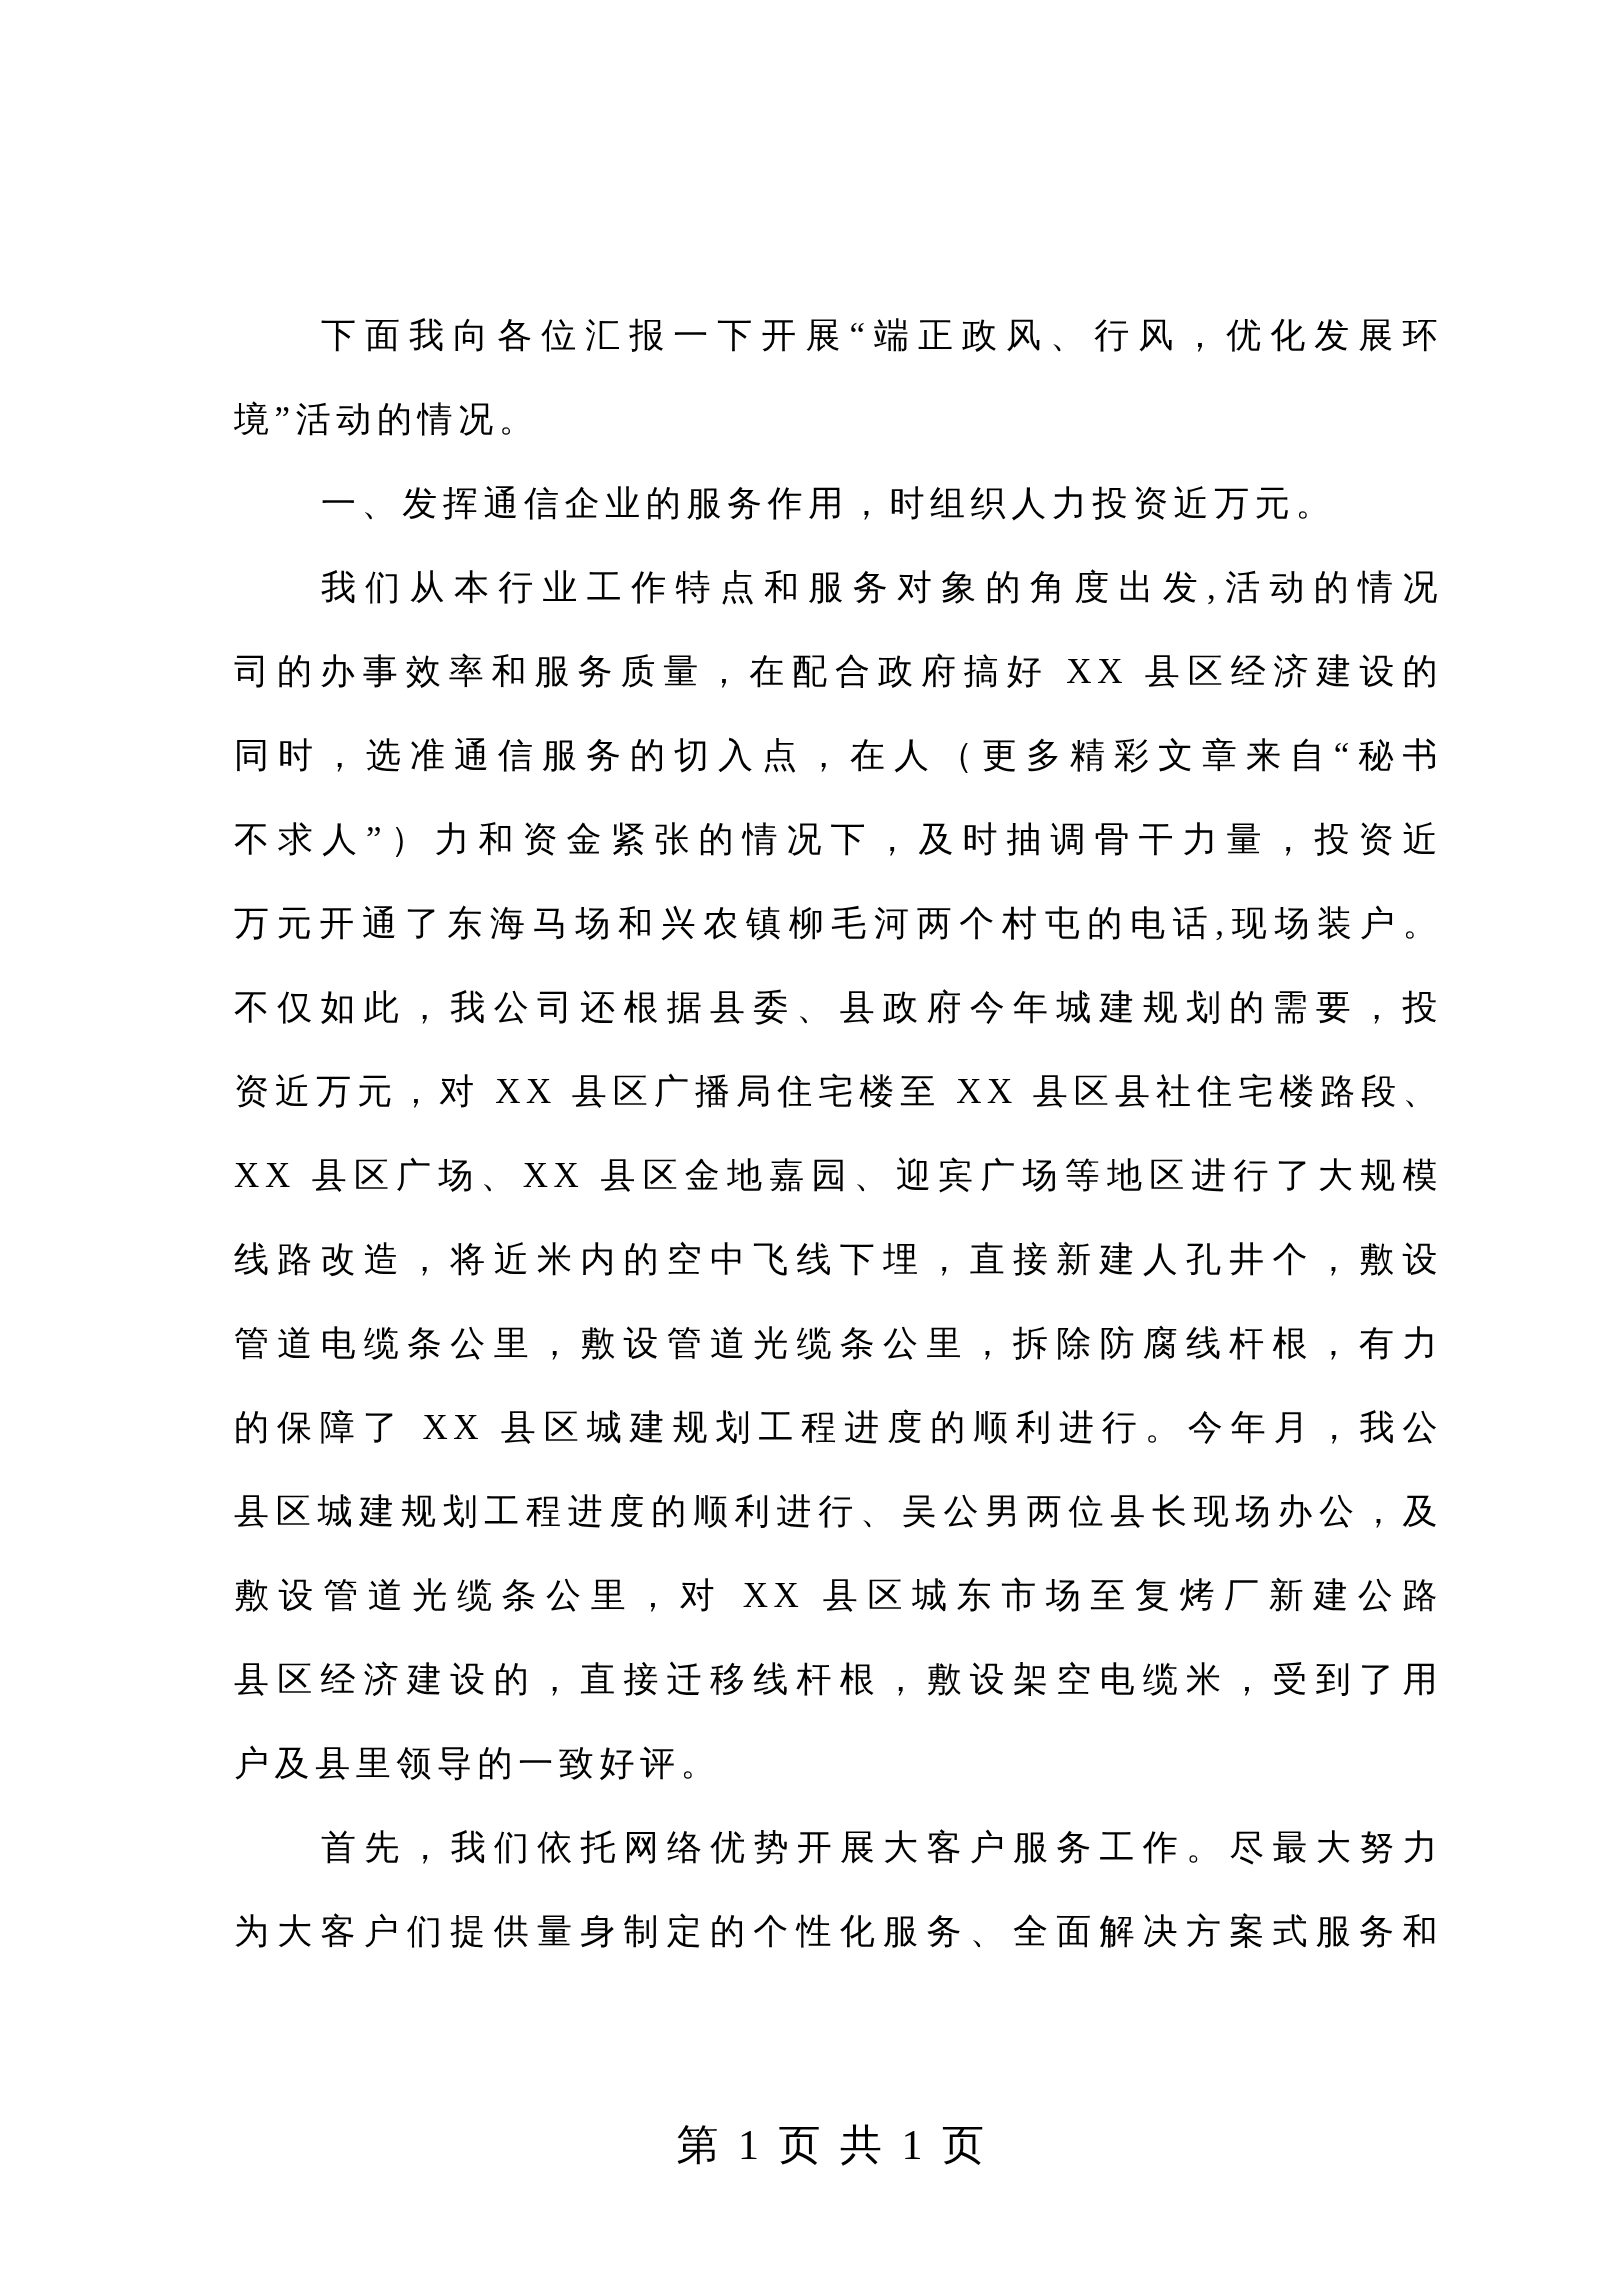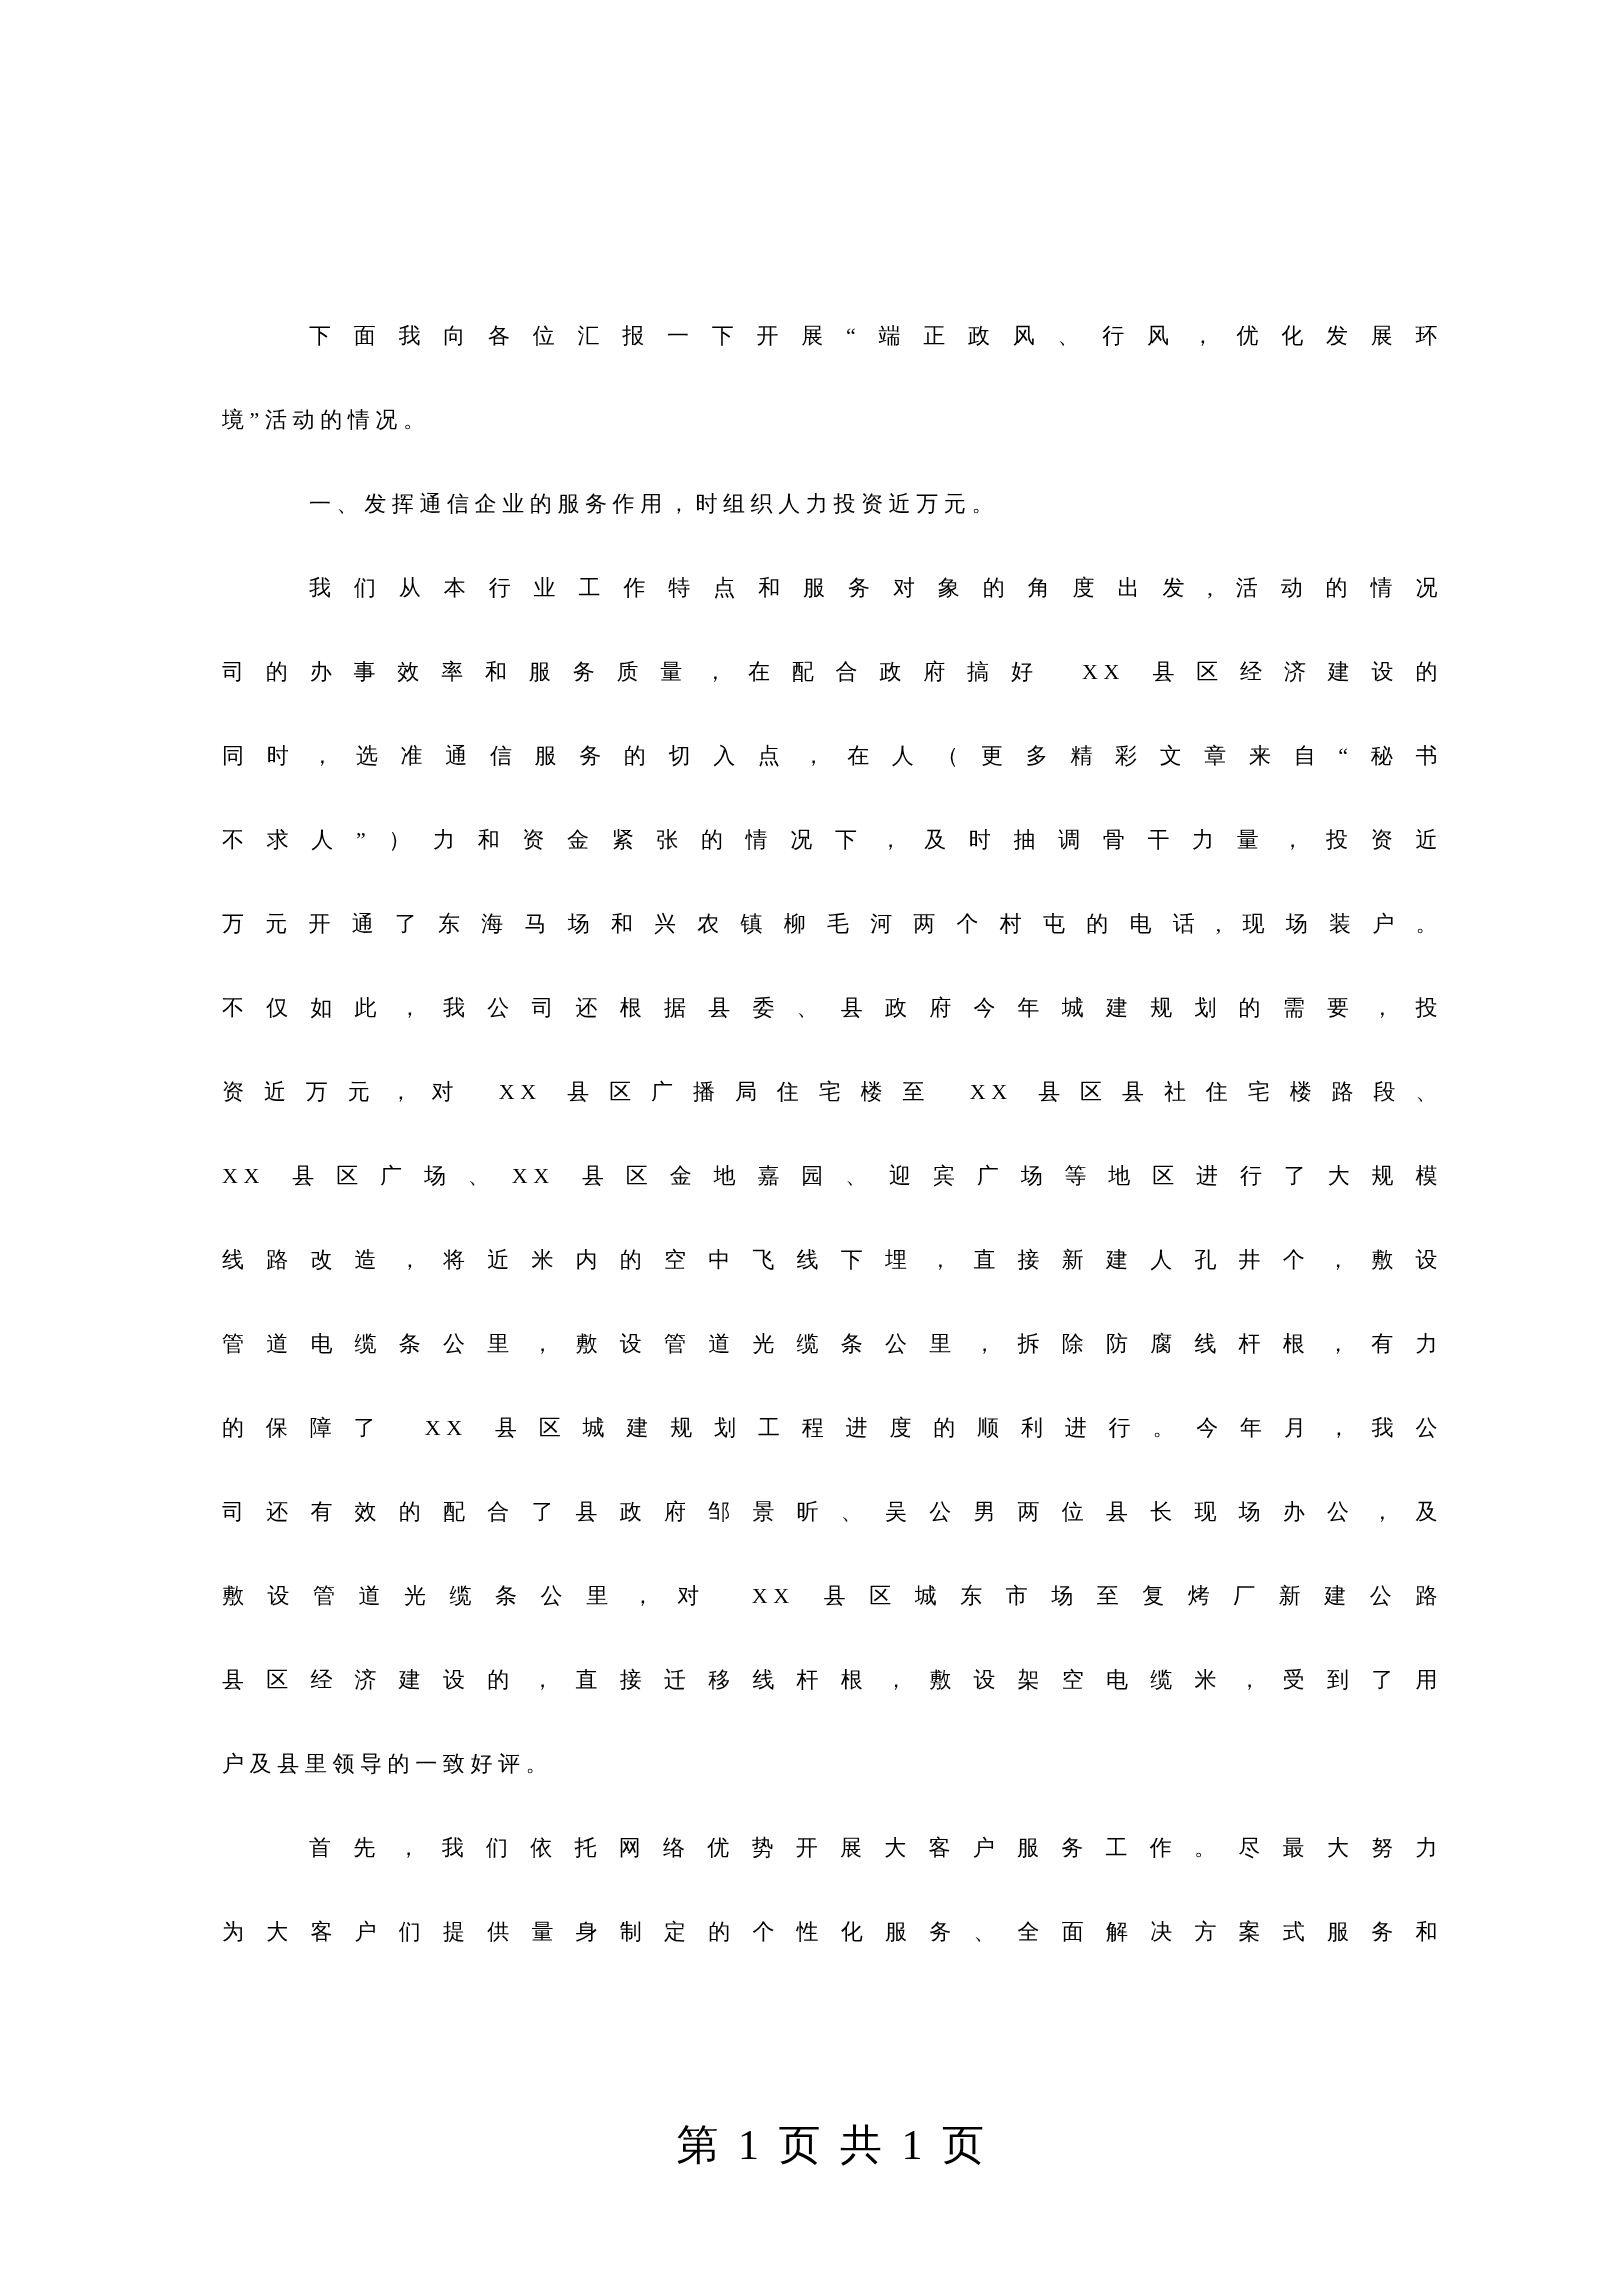--- a/index.html
+++ b/index.html
@@ -16,26 +16,27 @@
     font-family: "Liberation Serif", "DejaVu Serif", serif;
     overflow: hidden;
   }
   .doc {
     position: absolute;
     left: 222px;
     top: 294px;
     width: 1221px;
   }
   .ln {
-    font-size: 22px;
+    font-size: 35px;
     line-height: 84px;
     height: 84px;
     letter-spacing: 5.6px;
     white-space: normal;
     overflow: visible;
+    margin-left: 12px;
   }
   .j {
     text-align: justify;
     text-align-last: justify;
   }
   .ind {
     text-indent: 87px;
   }
   .footer {
     position: absolute;
@@ -61,21 +62,21 @@
     <div class="ln j">司的办事效率和服务质量，在配合政府搞好 XX 县区经济建设的</div>
     <div class="ln j">同时，选准通信服务的切入点，在人（更多精彩文章来自“秘书</div>
     <div class="ln j">不求人”）力和资金紧张的情况下，及时抽调骨干力量，投资近</div>
     <div class="ln j">万元开通了东海马场和兴农镇柳毛河两个村屯的电话,现场装户。</div>
     <div class="ln j">不仅如此，我公司还根据县委、县政府今年城建规划的需要，投</div>
     <div class="ln j">资近万元，对 XX 县区广播局住宅楼至 XX 县区县社住宅楼路段、</div>
     <div class="ln j">XX 县区广场、XX 县区金地嘉园、迎宾广场等地区进行了大规模</div>
     <div class="ln j">线路改造，将近米内的空中飞线下埋，直接新建人孔井个，敷设</div>
     <div class="ln j">管道电缆条公里，敷设管道光缆条公里，拆除防腐线杆根，有力</div>
     <div class="ln j">的保障了 XX 县区城建规划工程进度的顺利进行。今年月，我公</div>
-    <div class="ln j">司还有效的配合了县政府邹景昕、吴公男两位县长现场办公，及</div>
+    <div class="ln j">县区城建规划工程进度的顺利进行、吴公男两位县长现场办公，及</div>
     <div class="ln j">敷设管道光缆条公里，对 XX 县区城东市场至复烤厂新建公路</div>
     <div class="ln j">县区经济建设的，直接迁移线杆根，敷设架空电缆米，受到了用</div>
     <div class="ln">户及县里领导的一致好评。</div>
     <div class="ln ind j">首先，我们依托网络优势开展大客户服务工作。尽最大努力</div>
     <div class="ln j">为大客户们提供量身制定的个性化服务、全面解决方案式服务和</div>
   </div>
   <div class="footer">
     <span>第 1 页 共 1 页</span>
   </div>
 </div>

